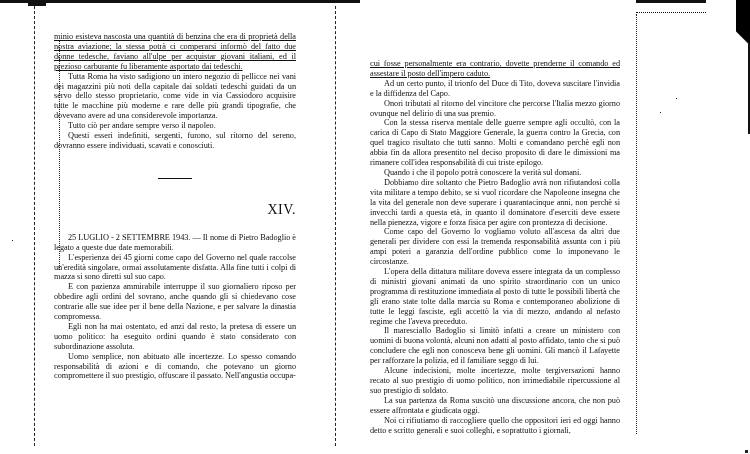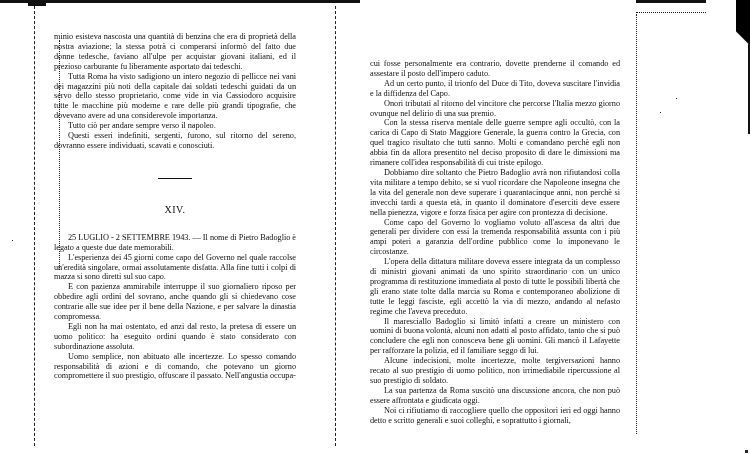--- a/index.html
+++ b/index.html
@@ -15,25 +15,25 @@
   .top-edge2 { position:absolute; left:28px; top:0; width:18px; height:6px; background:#111; }
   .gutter-line {
     position:absolute; top:6px; width:0; height:440px;
     border-left:1px dashed #222;
   }
   .page {
     position:absolute; font-size:8.3px; line-height:9.9px; text-align:justify;
     letter-spacing:-0.05px;
   }
   .page p { margin:0; text-indent:14px; }
-  .page p.noindent { text-indent:0; }
+  .page p.noindent { text-indent:0;text-decoration:underline; }
   #left-page { left:54px; top:32px; width:242px; }
   #right-page { left:370px; top:44px; width:250px;margin-top:15px; }
   .rule { width:34px; height:1px; background:#111; margin:27px auto 26px auto; }
-  .chapter { text-align:center; font-size:10px; margin:0 0 18px 0; letter-spacing:0.5px; }
+  .chapter { text-align:right; font-size:14px; margin:0 0 18px 0; letter-spacing:0.5px; }
   .next-page {
     position:absolute; left:636px; top:0; width:114px; height:454px;
   }
   .next-page .hdr { position:absolute; left:0; top:0; width:70px; height:3px; background:#111; }
   .next-page .hdr2 { position:absolute; left:0; top:12px; width:70px; height:0; border-top:1px dotted #111; }
   .next-page .shadow {
     position:absolute; right:0; top:0; width:14px; height:135px;
     background:linear-gradient(225deg,#000 0 30%,transparent 31%);
   }
   .next-page .edge { position:absolute; right:0; top:44px; width:2px; height:90px; background:#111; }
@@ -66,20 +66,21 @@
     </div>
 
 </div>
 
 <div class="page" id="right-page">
   <div id="right-paras">
       <p class="noindent">cui fosse personalmente era contrario, dovette prenderne il comando ed assestare il posto dell'impero caduto.</p>
       <p>Ad un certo punto, il trionfo del Duce di Tito, doveva suscitare l'invidia e la diffidenza del Capo.</p>
       <p>Onori tributati al ritorno del vincitore che percorse l'Italia mezzo giorno ovunque nel delirio di una sua premio.</p>
       <p>Con la stessa riserva mentale delle guerre sempre agli occultò, con la carica di Capo di Stato Maggiore Generale, la guerra contro la Grecia, con quel tragico risultato che tutti sanno. Molti e comandano perchè egli non abbia fin da allora presentito nel deciso proposito di dare le dimissioni ma rimanere coll'idea responsabilità di cui triste epilogo.</p>
+      <p>Quando i che il popolo potrà conoscere la verità sul domani.</p>
       <p>Dobbiamo dire soltanto che Pietro Badoglio avrà non rifiutandosi colla vita militare a tempo debito, se si vuol ricordare che Napoleone insegna che la vita del generale non deve superare i quarantacinque anni, non perchè si invecchi tardi a questa età, in quanto il dominatore d'eserciti deve essere nella pienezza, vigore e forza fisica per agire con prontezza di decisione.</p>
       <p>Come capo del Governo lo vogliamo voluto all'ascesa da altri due generali per dividere con essi la tremenda responsabilità assunta con i più ampi poteri a garanzia dell'ordine pubblico come lo imponevano le circostanze.</p>
       <p>L'opera della dittatura militare doveva essere integrata da un complesso di ministri giovani animati da uno spirito straordinario con un unico programma di restituzione immediata al posto di tutte le possibili libertà che gli erano state tolte dalla marcia su Roma e contemporaneo abolizione di tutte le leggi fasciste, egli accettò la via di mezzo, andando al nefasto regime che l'aveva preceduto.</p>
       <p>Il maresciallo Badoglio si limitò infatti a creare un ministero con uomini di buona volontà, alcuni non adatti al posto affidato, tanto che si può concludere che egli non conosceva bene gli uomini. Gli mancò il Lafayette per rafforzare la polizia, ed il familiare seggo di lui.</p>
       <p>Alcune indecisioni, molte incertezze, molte tergiversazioni hanno recato al suo prestigio di uomo politico, non irrimediabile ripercussione al suo prestigio di soldato.</p>
       <p>La sua partenza da Roma suscitò una discussione ancora, che non può essere affrontata e giudicata oggi.</p>
       <p>Noi ci rifiutiamo di raccogliere quello che oppositori ieri ed oggi hanno detto e scritto generali e suoi colleghi, e soprattutto i giornali,</p>
     </div>
 
 </div>

